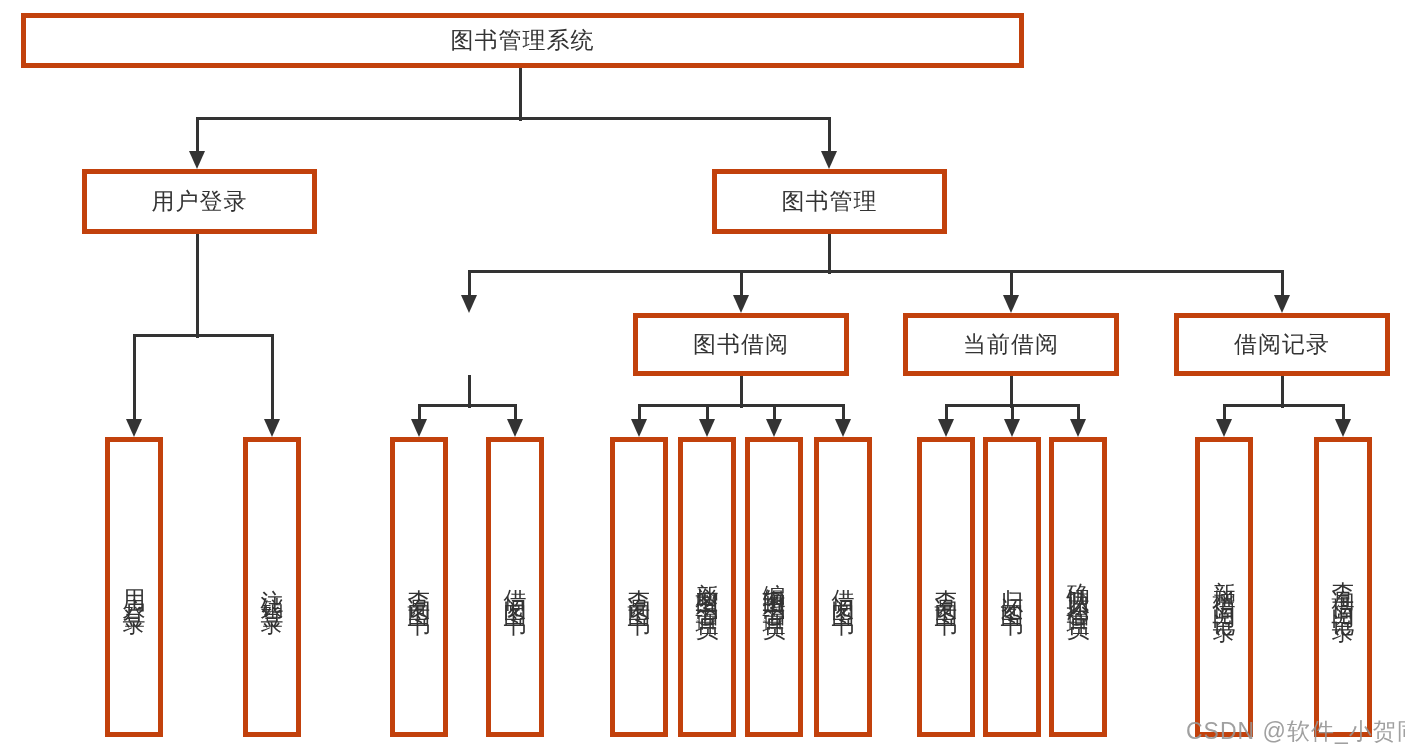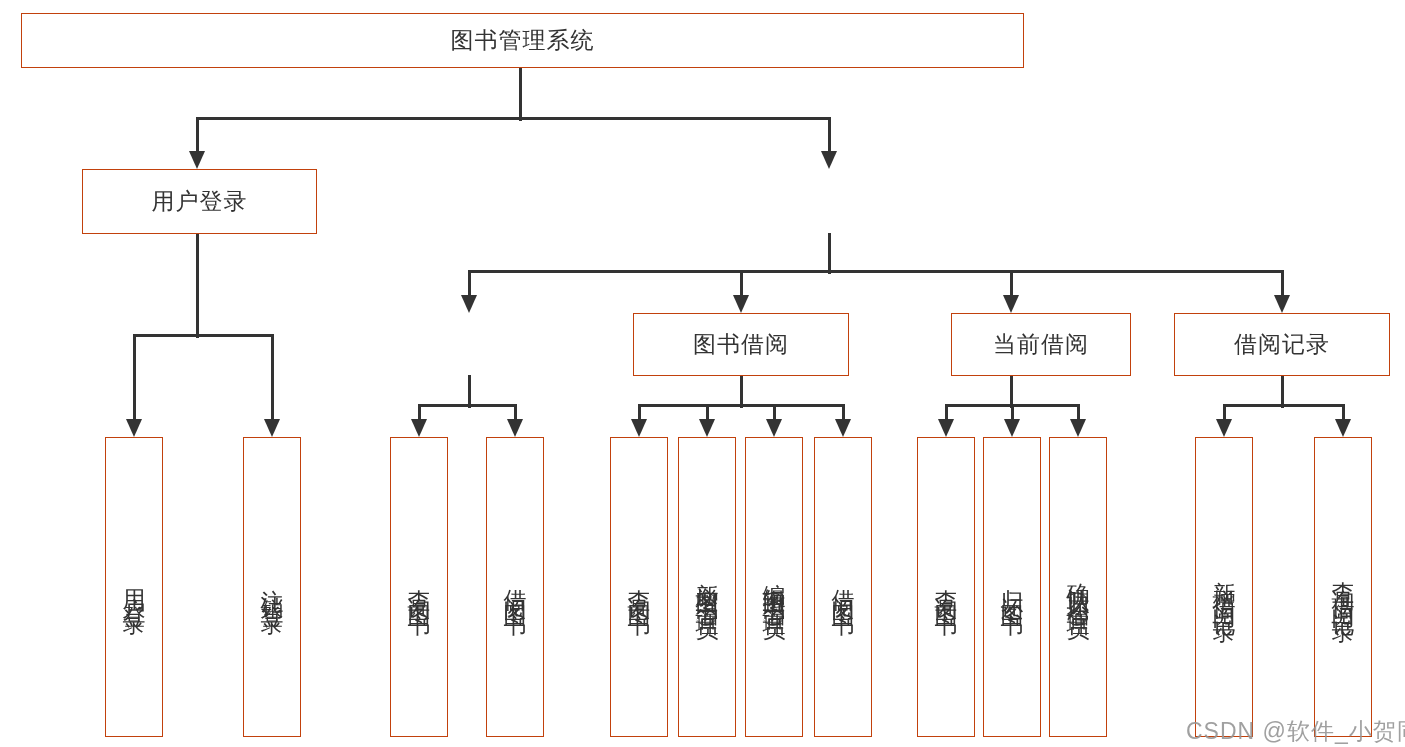--- a/index.html
+++ b/index.html
@@ -13,21 +13,21 @@
     height: 747px;
     background: #ffffff;
     overflow: hidden;
     font-family: "Liberation Sans", "DejaVu Sans", sans-serif;
     color: #333333;
   }
   .box {
     position: absolute;
     box-sizing: border-box;
     background: #ffffff;
-    border: 1px solid #c2410c;
+    border: 5px solid #c2410c;
     display: flex;
     align-items: center;
     justify-content: center;
     font-size: 23px;
     letter-spacing: 1px;
     color: #333333;
     z-index: 2;
   }
   .leaf span {
     writing-mode: vertical-rl;
@@ -64,23 +64,24 @@
   }
 </style>
 </head>
 <body>
 
 <div id="canvas">
 
   <div class="box" style="left:21px; top:13px; width:1003px; height:55px;">图书管理系统</div>
 
   <div class="box" style="left:82px; top:169px; width:235px; height:65px;">用户登录</div>
+  <div class="box" style="left:712px; top:169px; width:235px; height:65px;">图书管理</div>
 
   <div class="box" style="left:633px; top:313px; width:216px; height:63px;">图书借阅</div>
-  <div class="box" style="left:903px; top:313px; width:180px; height:63px;margin-left:48px;">当前借阅</div>
+  <div class="box" style="left:903px; top:313px; width:216px; height:63px;">当前借阅</div>
   <div class="box" style="left:1174px; top:313px; width:216px; height:63px;">借阅记录</div>
 
   <div class="box leaf" style="left:105px; top:437px; width:58px; height:300px;">
     <span>用户登录</span>
     </div>
   <div class="box leaf" style="left:243px; top:437px; width:58px; height:300px;">
     <span>注销登录</span>
     </div>
 
   <div class="box leaf" style="left:390px; top:437px; width:58px; height:300px;">

